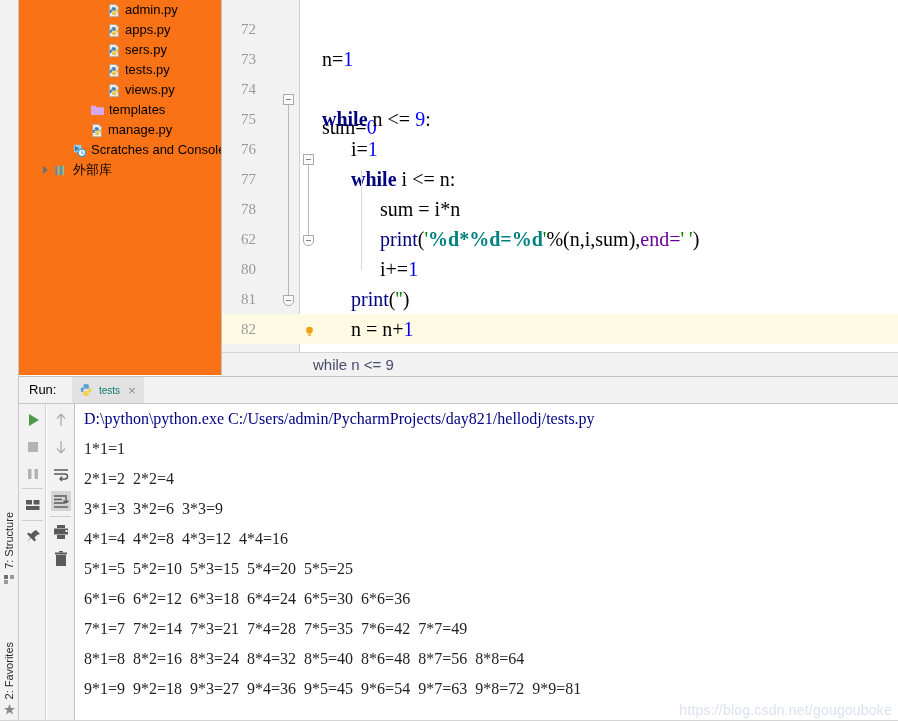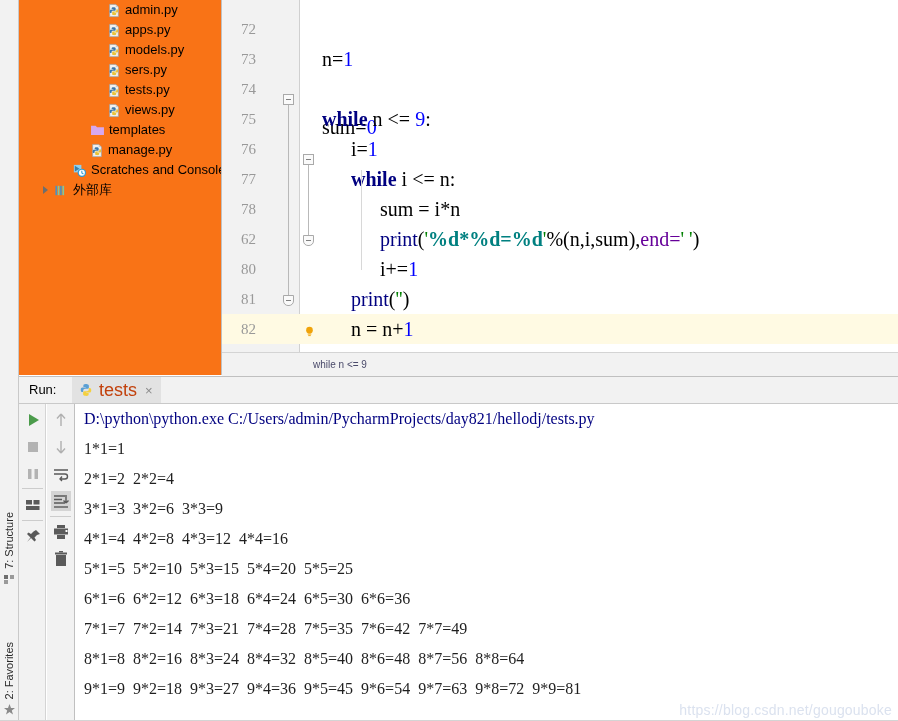--- a/index.html
+++ b/index.html
@@ -173,21 +173,21 @@
   }
 
   
   #breadcrumb {
     position: absolute; left: 222px; top: 352px;
     width: 676px; height: 25px;
     background: #f2f2f2;
     border-top: 1px solid #d4d4d4;
     border-bottom: 1px solid #c0c0c0;
     box-sizing: border-box;
-    font-size: 10px;
+    font-size: 15px;
     color: #4a4a6a;
     line-height: 24px;
     padding-left: 91px;
     white-space: nowrap;
   }
 
   
   #run-panel {
     position: absolute; left: 19px; top: 376px;
     width: 879px; height: 345px;
@@ -211,21 +211,21 @@
   #run-tab {
     position: absolute; left: 53px; top: 0;
     height: 26px;
     background: #e2e2e2;
     display: flex;
     align-items: center;
     padding: 0 8px 0 7px;
     box-sizing: border-box;
   }
   #run-tab .tab-ico { width: 14px; height: 14px; margin-right: 6px; }
-  #run-tab .tab-text { font-size: 18px; color: #c2410c; }
+  #run-tab .tab-text { font-size: 10px; color: #0f766e; }
   #run-tab .tab-close {
     margin-left: 8px;
     font-size: 13px;
     color: #8a8a8a;
     line-height: 13px;
   }
 
   #run-toolbar-a {
     position: absolute; left: 0; top: 27px;
     width: 27px; height: 318px;
@@ -321,30 +321,20 @@
         </div>
         <div class="tree-row" style="padding-left: 75px;">
           <span class="tree-arrow"></span>
           <svg class="tree-ico ico-py" viewBox="0 0 16 16">
             <path d="M3 1h7l3 3v11H3z" fill="#f0f0f0" stroke="#9aa0a6" stroke-width="0.8"></path>
             <path d="M10 1l3 3h-3z" fill="#c8ccd0"></path>
             <path d="M7.2 4.2c-1.6 0-1.9.7-1.9 1.5v1h2v.45H4.5c-.9 0-1.4.6-1.4 1.9 0 1.25.45 1.9 1.3 1.9h.75V9.85c0-.95.65-1.6 1.6-1.6h2c.72 0 1.15-.5 1.15-1.15V5.55c0-.65-.55-1.15-1.3-1.3-.45-.05-.9-.05-1.4-.05z" fill="#3c78aa"></path>
             <path d="M8.6 13.3c1.6 0 1.9-.7 1.9-1.5v-1h-2v-.45h2.8c.9 0 1.4-.6 1.4-1.9 0-1.25-.45-1.9-1.3-1.9h-.75V7.6c0 .95-.65 1.6-1.6 1.6h-2c-.72 0-1.15.5-1.15 1.15v1.55c0 .65.55 1.15 1.3 1.3.45.05.9.05 1.4.05z" fill="#e8c33a"></path>
           </svg>
           <span class="tree-label">apps.py</span>
-        </div>
-        <div class="tree-row" style="padding-left: 75px;">
-          <span class="tree-arrow"></span>
-          <svg class="tree-ico ico-py" viewBox="0 0 16 16">
-            <path d="M3 1h7l3 3v11H3z" fill="#f0f0f0" stroke="#9aa0a6" stroke-width="0.8"></path>
-            <path d="M10 1l3 3h-3z" fill="#c8ccd0"></path>
-            <path d="M7.2 4.2c-1.6 0-1.9.7-1.9 1.5v1h2v.45H4.5c-.9 0-1.4.6-1.4 1.9 0 1.25.45 1.9 1.3 1.9h.75V9.85c0-.95.65-1.6 1.6-1.6h2c.72 0 1.15-.5 1.15-1.15V5.55c0-.65-.55-1.15-1.3-1.3-.45-.05-.9-.05-1.4-.05z" fill="#3c78aa"></path>
-            <path d="M8.6 13.3c1.6 0 1.9-.7 1.9-1.5v-1h-2v-.45h2.8c.9 0 1.4-.6 1.4-1.9 0-1.25-.45-1.9-1.3-1.9h-.75V7.6c0 .95-.65 1.6-1.6 1.6h-2c-.72 0-1.15.5-1.15 1.15v1.55c0 .65.55 1.15 1.3 1.3.45.05.9.05 1.4.05z" fill="#e8c33a"></path>
-          </svg>
-          <span class="tree-label">models.py</span>
         </div>
         <div class="tree-row" style="padding-left: 75px;">
           <span class="tree-arrow"></span>
           <svg class="tree-ico ico-py" viewBox="0 0 16 16">
             <path d="M3 1h7l3 3v11H3z" fill="#f0f0f0" stroke="#9aa0a6" stroke-width="0.8"></path>
             <path d="M10 1l3 3h-3z" fill="#c8ccd0"></path>
             <path d="M7.2 4.2c-1.6 0-1.9.7-1.9 1.5v1h2v.45H4.5c-.9 0-1.4.6-1.4 1.9 0 1.25.45 1.9 1.3 1.9h.75V9.85c0-.95.65-1.6 1.6-1.6h2c.72 0 1.15-.5 1.15-1.15V5.55c0-.65-.55-1.15-1.3-1.3-.45-.05-.9-.05-1.4-.05z" fill="#3c78aa"></path>
             <path d="M8.6 13.3c1.6 0 1.9-.7 1.9-1.5v-1h-2v-.45h2.8c.9 0 1.4-.6 1.4-1.9 0-1.25-.45-1.9-1.3-1.9h-.75V7.6c0 .95-.65 1.6-1.6 1.6h-2c-.72 0-1.15.5-1.15 1.15v1.55c0 .65.55 1.15 1.3 1.3.45.05.9.05 1.4.05z" fill="#e8c33a"></path>
           </svg>
           <span class="tree-label">sers.py</span>

